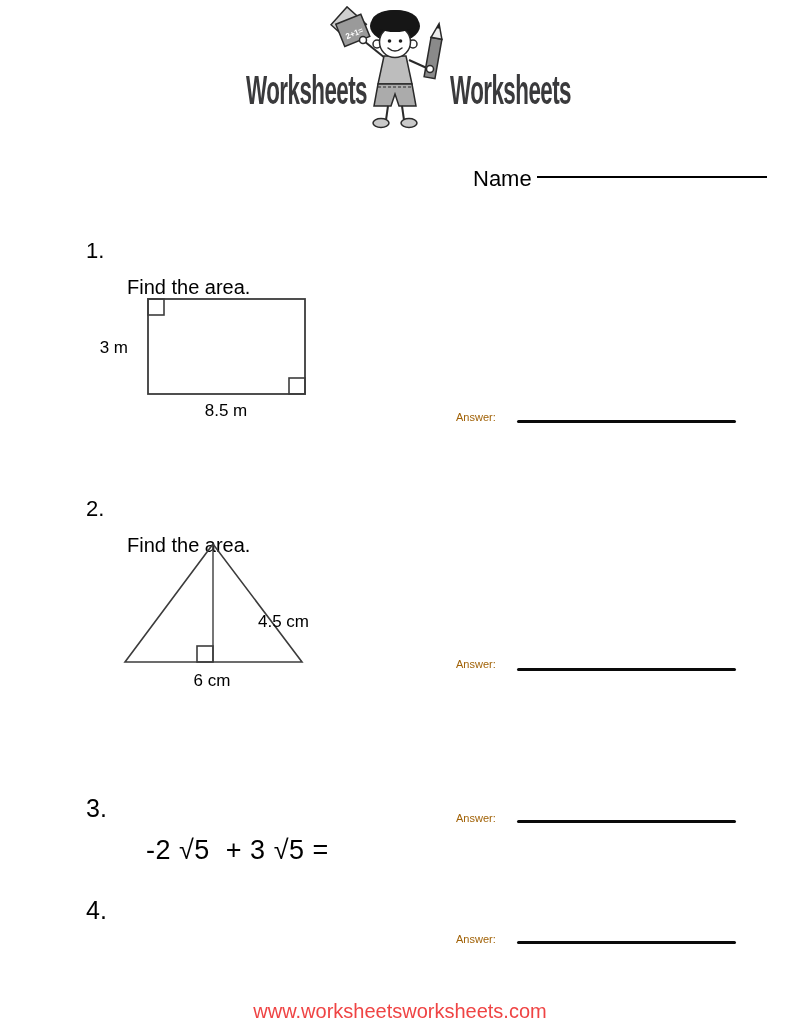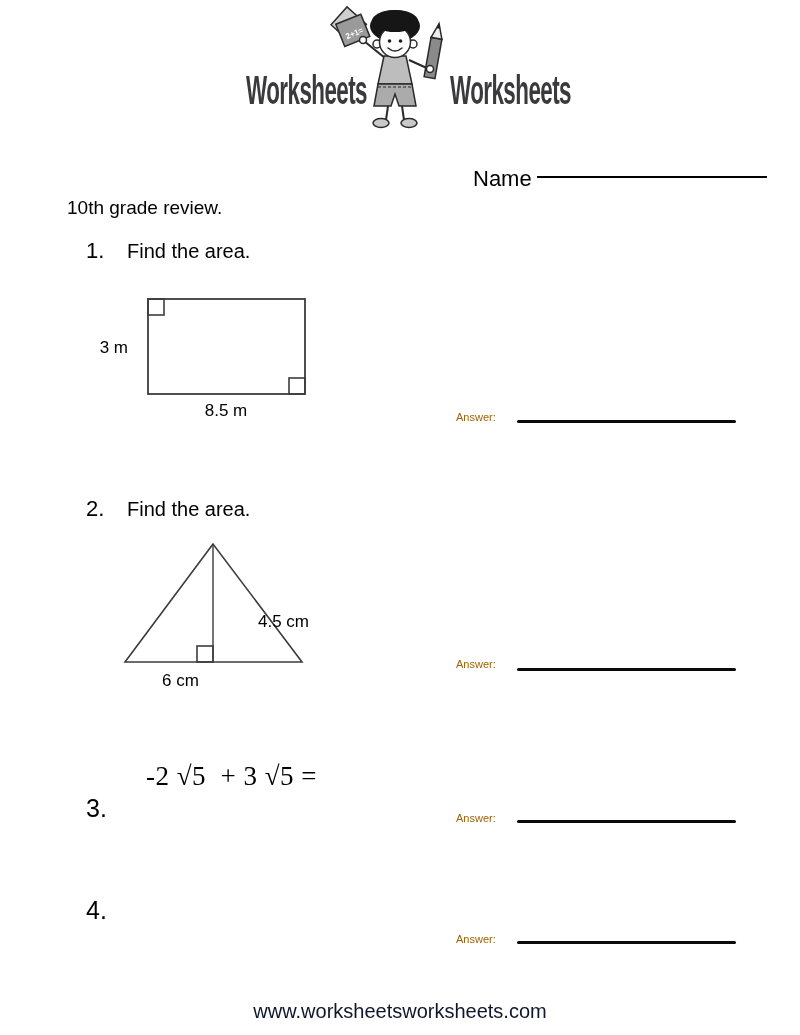--- a/index.html
+++ b/index.html
@@ -28,31 +28,31 @@
   .logo-text.right { left: 450px; top: 70px; transform: scaleX(0.56); transform-origin: 0 50%; }
 
   
   .title    { left: 67px;  top: 151px; font-size: 24px; letter-spacing: -0.3px; }
   .name-lbl { left: 473px; top: 166px; font-size: 22px; }
   .name-line{ left: 537px; top: 176px; width: 230px; height: 2px; background: #000; }
   .subtitle { left: 67px;  top: 197px; font-size: 19px; }
 
   
   .pnum   { font-size: 22px; }
-  .prompt { font-size: 20px; }
+  .prompt { font-size: 20px; margin-top: 36px; }
   .expr   { font-size: 27px; white-space: pre; letter-spacing: 0.5px; }
 
   .fig-label { font-size: 17px; }
 
   .answer-label { font-size: 11px; color: #a16207; text-align: center; }
   .answer-line  { width: 219px; height: 3px; background: #0a0a0a; border-radius: 2px; }
 
   .footer {
     left: 0; top: 1000px; width: 800px;
-    text-align: center; font-size: 20px; color: #0f172a;
+    text-align: center; font-size: 20px; color: #ef4444;
   }
   svg { display: block; }
 </style>
 </head>
 <body>
 
 <div class="page">
 
   <div class="abs logo-text left">Worksheets</div>
   <div class="abs logo-text right">Worksheets</div>
@@ -93,21 +93,20 @@
       <circle cx="65" cy="36" r="15.5" fill="#fff" stroke="#2a2a2a" stroke-width="1.5"></circle>
       <ellipse cx="65" cy="15" rx="23" ry="11" fill="#161616"></ellipse>
       <circle cx="59.5" cy="35" r="1.8" fill="#1c1c1c"></circle>
       <circle cx="70.5" cy="35" r="1.8" fill="#1c1c1c"></circle>
       <path d="M58,42 Q65,48 72,42" fill="none" stroke="#2a2a2a" stroke-width="1.5" stroke-linecap="round"></path>
     </svg>
   </div>
 
   <div class="abs name-lbl">Name</div>
   <div class="abs name-line"></div>
-  <div class="abs subtitle">10th grade review.</div>
 
   <div class="abs pnum" style="left:86px;  top:238px;">1.</div>
   <div class="abs prompt" style="left:127px; top:240px;">Find the area.</div>
 
   <div class="abs" style="left:140px; top:292px;">
     <svg width="175" height="112" viewBox="0 0 175 112">
       <rect x="8" y="7" width="157" height="95" fill="none" stroke="#3c3c3c" stroke-width="1.8"></rect>
       <rect x="8" y="7" width="16" height="16" fill="none" stroke="#3c3c3c" stroke-width="1.6"></rect>
       <rect x="149" y="86" width="16" height="16" fill="none" stroke="#3c3c3c" stroke-width="1.6"></rect>
     </svg>
@@ -122,27 +121,27 @@
   <div class="abs prompt" style="left:127px; top:498px;">Find the area.</div>
 
   <div class="abs" style="left:108px; top:536px;">
     <svg width="210" height="132" viewBox="0 0 210 132">
       <polygon points="105,8 17,126 194,126" fill="none" stroke="#3c3c3c" stroke-width="1.6"></polygon>
       <line x1="105" y1="8" x2="105" y2="126" stroke="#3c3c3c" stroke-width="1.4"></line>
       <rect x="89" y="110" width="16" height="16" fill="none" stroke="#3c3c3c" stroke-width="1.6"></rect>
     </svg>
   </div>
   <div class="abs fig-label" style="left:216px; top:612px;margin-left:42px;">4.5 cm</div>
-  <div class="abs fig-label" style="left:162px; top:671px; width:100px; ">6 cm</div>
+  <div class="abs fig-label" style="left:162px; top:671px; width:100px; text-align:center;">6 cm</div>
 
   <div class="abs answer-label" style="left:456px; top:658px;">Answer:</div>
   <div class="abs answer-line" style="left:517px; top:668px;"></div>
 
   <div class="abs pnum" style="left:86px; top:794px; font-size:25px;">3.</div>
-  <div class="abs expr" style="left:146px; top:761px;font-family:Liberation Serif, serif;">-2 √5  + 3 √5 =</div>
+  <div class="abs expr" style="left:146px; top:835px;">-2 √5  + 3 √5 =</div>
 
   <div class="abs answer-label" style="left:456px; top:812px;">Answer:</div>
   <div class="abs answer-line" style="left:517px; top:820px;"></div>
 
   <div class="abs pnum" style="left:86px; top:896px; font-size:25px;">4.</div>
 
   <div class="abs answer-label" style="left:456px; top:933px;">Answer:</div>
   <div class="abs answer-line" style="left:517px; top:941px;"></div>
 
   <div class="abs footer">www.worksheetsworksheets.com</div>

